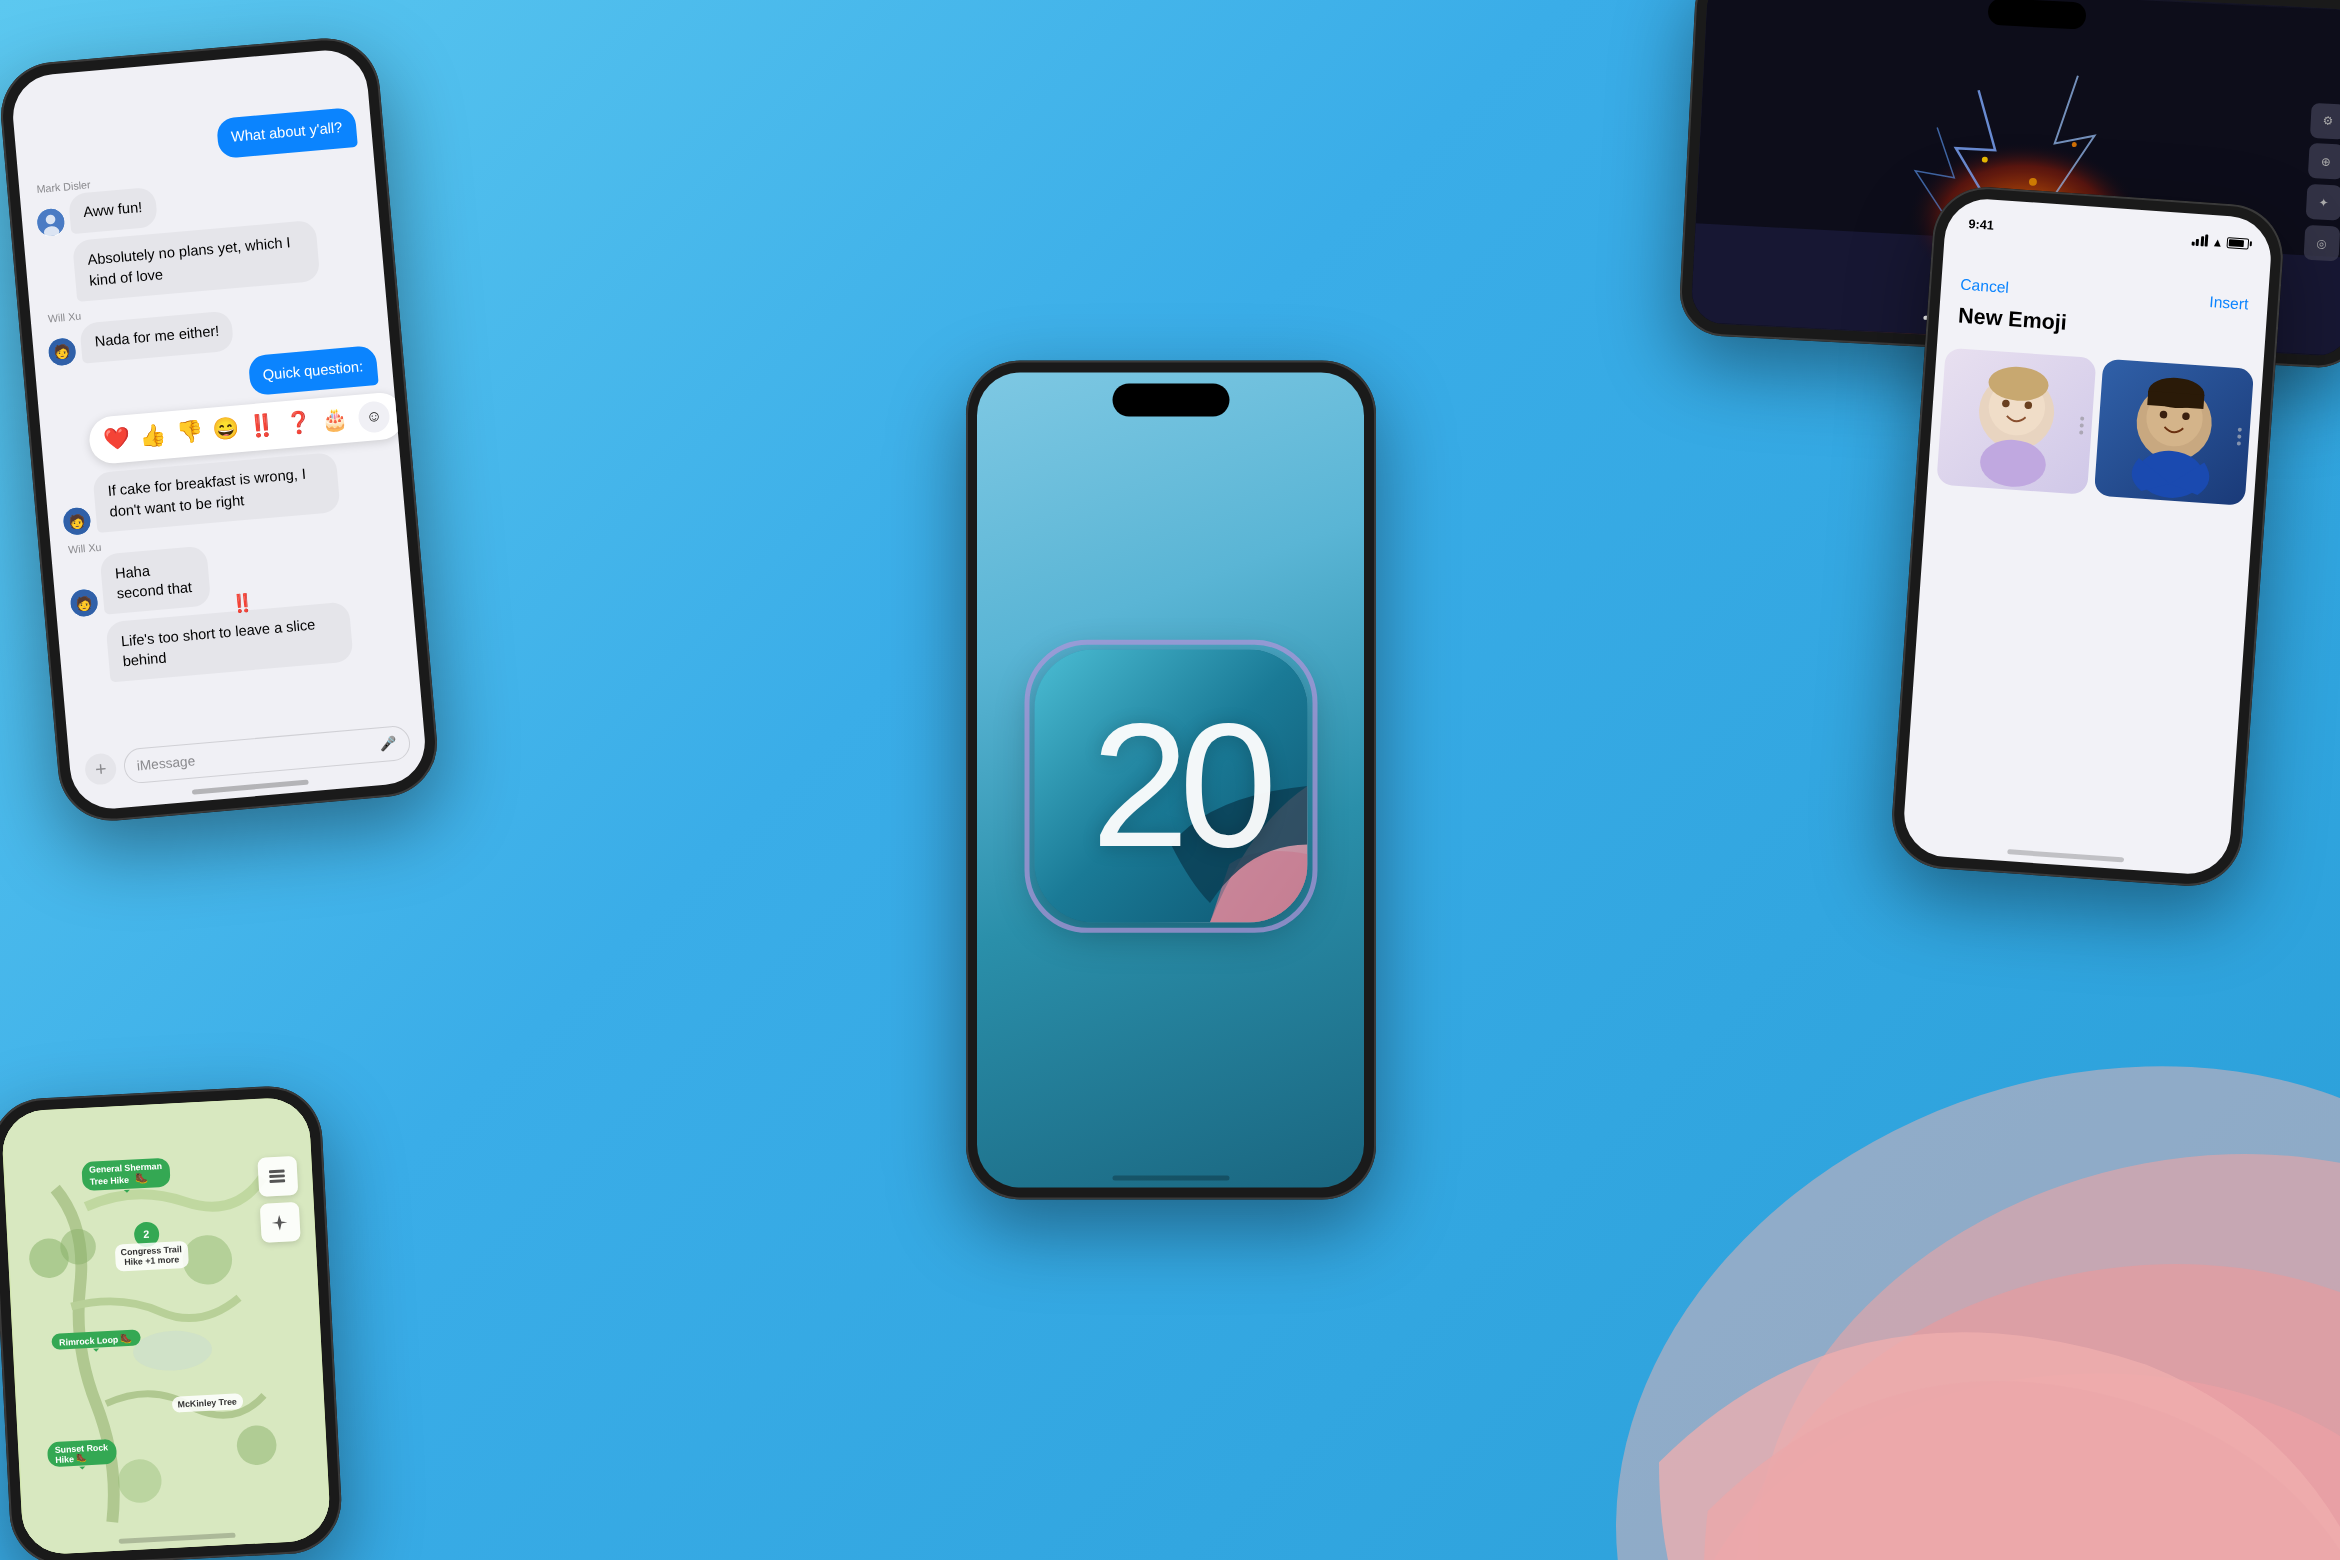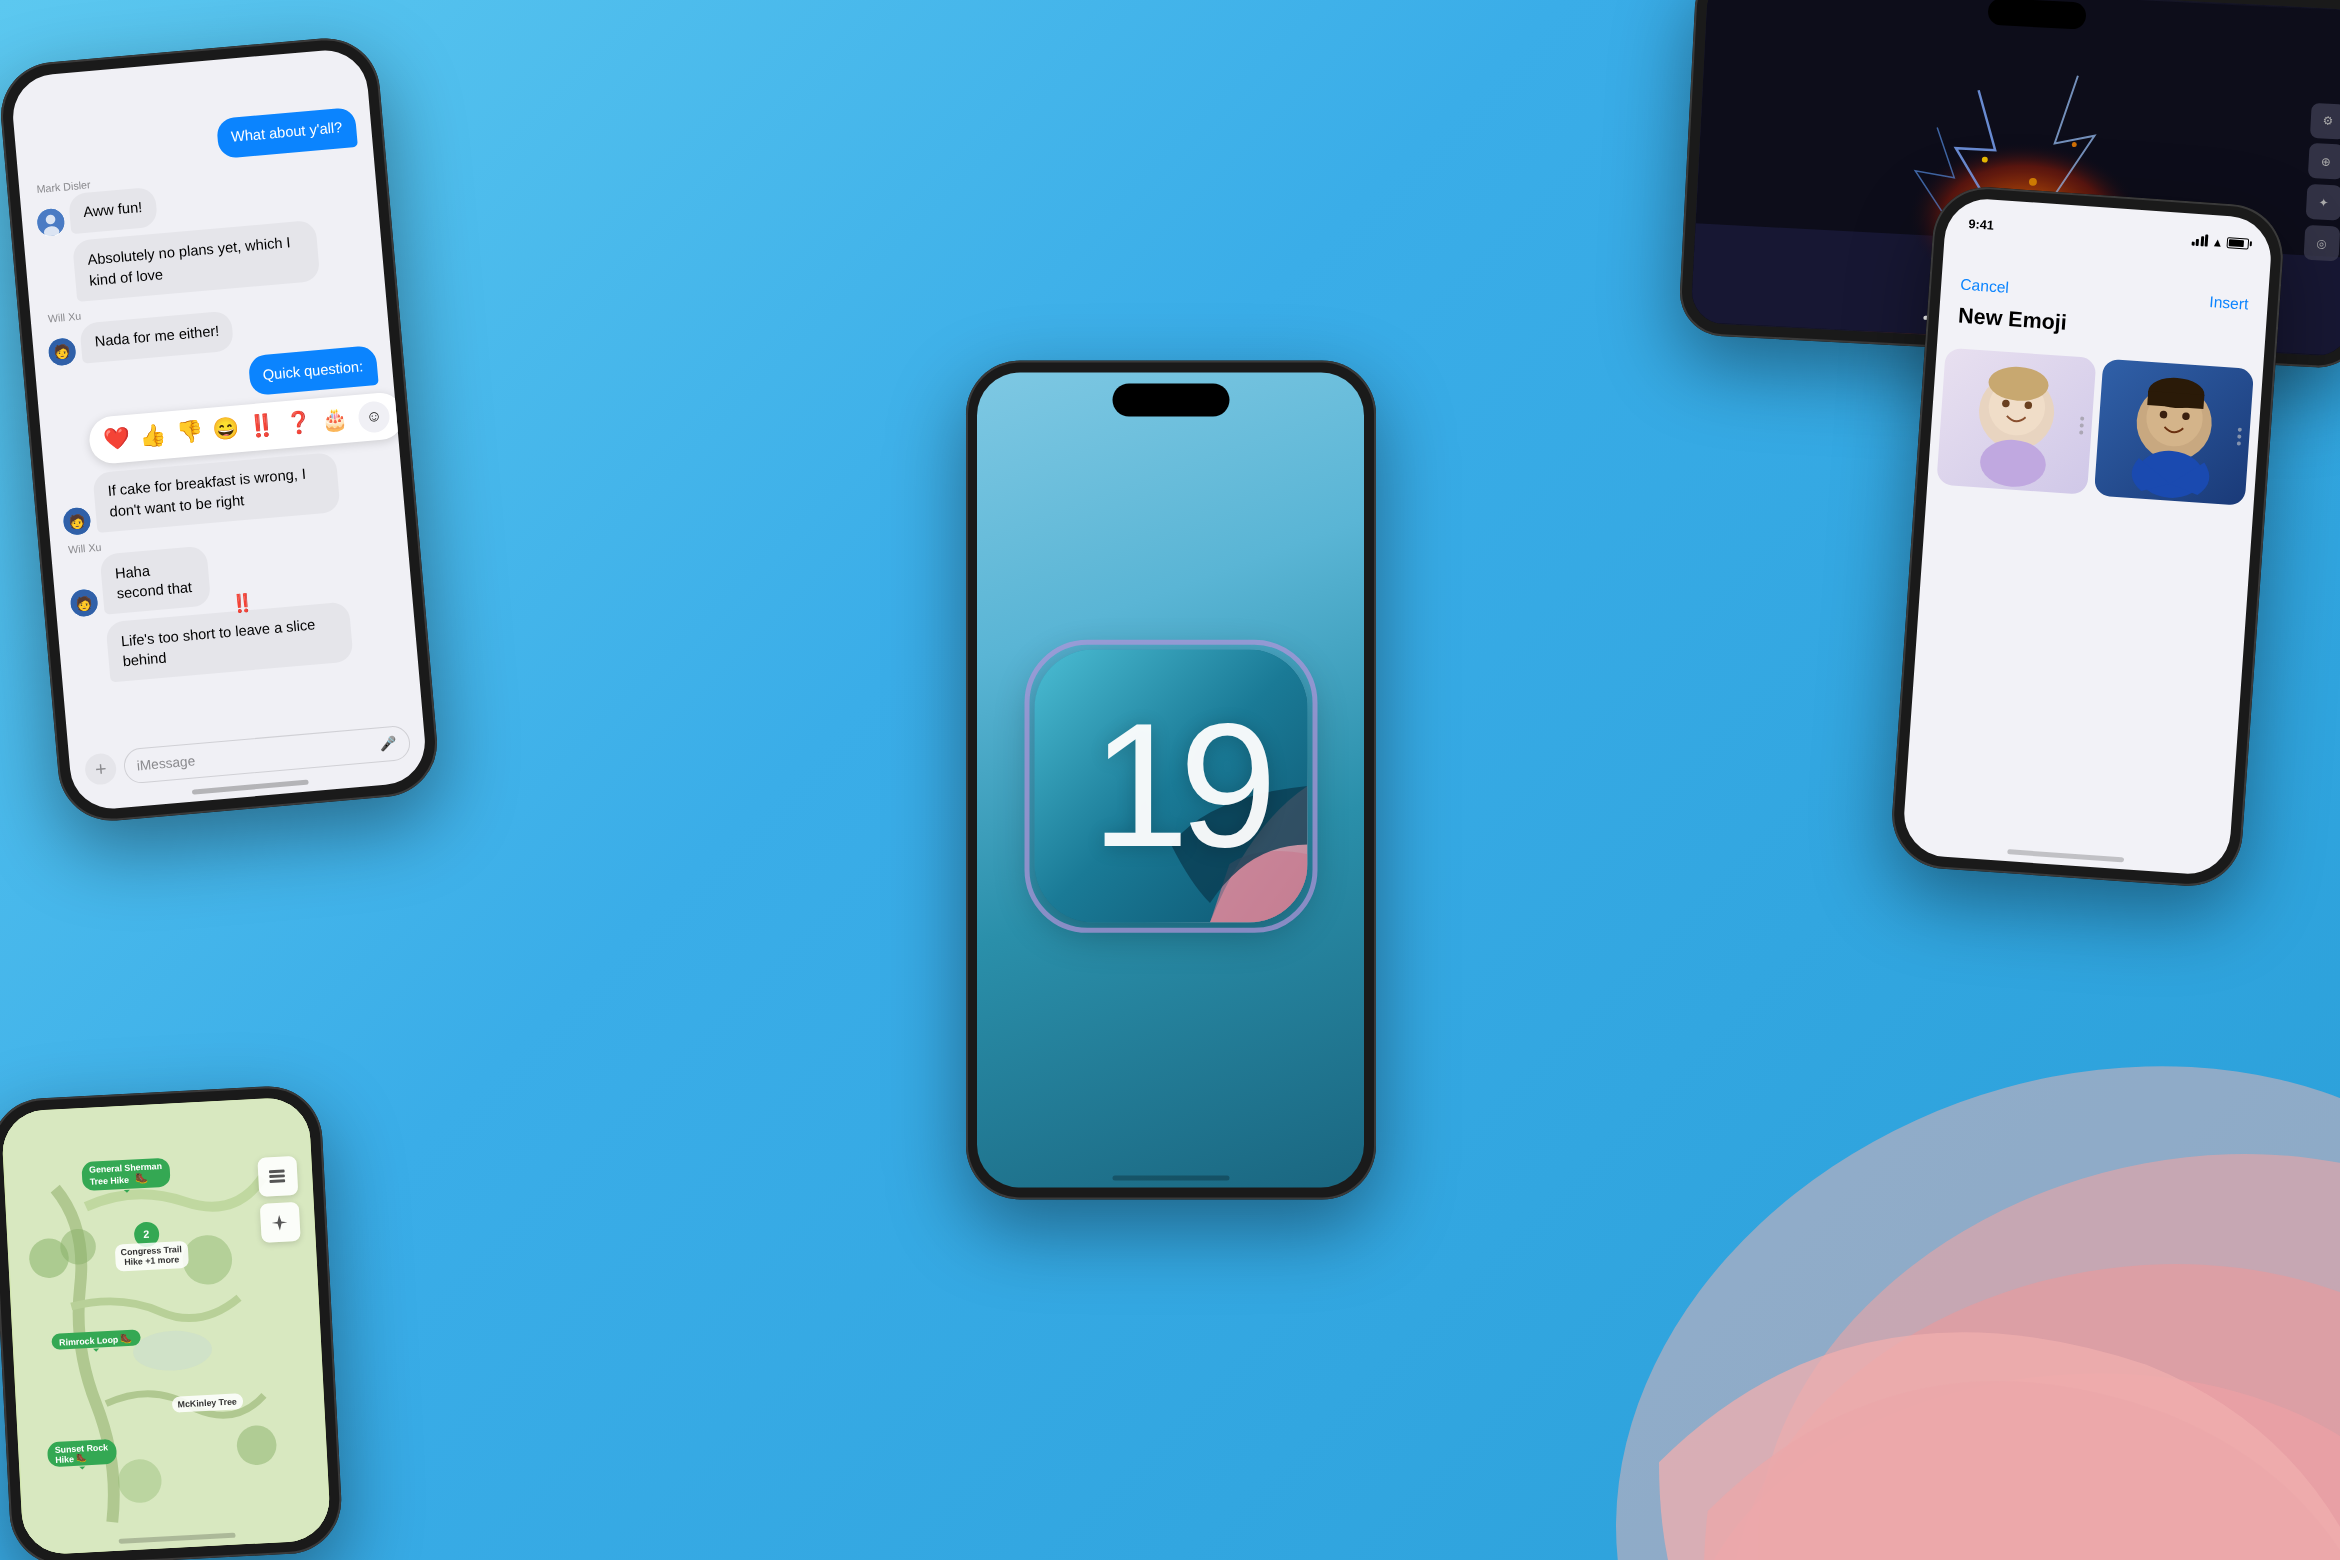--- a/index.html
+++ b/index.html
@@ -633,21 +633,21 @@
               <stop offset="100%" style="stop-color:#d4899a;stop-opacity:1"></stop>
             </linearGradient>
           </defs>
           <rect width="280" height="280" fill="url(#tealGrad)"></rect>
 
           <path d="M280 140 Q220 180 180 280 L280 280Z" fill="url(#pinkGrad)" opacity="0.9"></path>
           <path d="M200 220 Q230 200 280 210 L280 280 L180 280Z" fill="#c87a90" opacity="0.7"></path>
 
           <path d="M140 200 Q180 150 280 140 L280 200 Q220 200 180 260 Q160 240 140 200Z" fill="#0a3d52" opacity="0.8"></path>
         </svg>
-        <div class="ios18-number">19</div>
+        <div class="ios18-number">20</div>
       </div>
     </div>
     <div class="ios18-ring"></div>
     <div class="home-indicator"></div>
   </div>
 </div>
 
 <div class="iphone iphone-messages">
   <div class="iphone-screen">
     <div class="messages-container">

